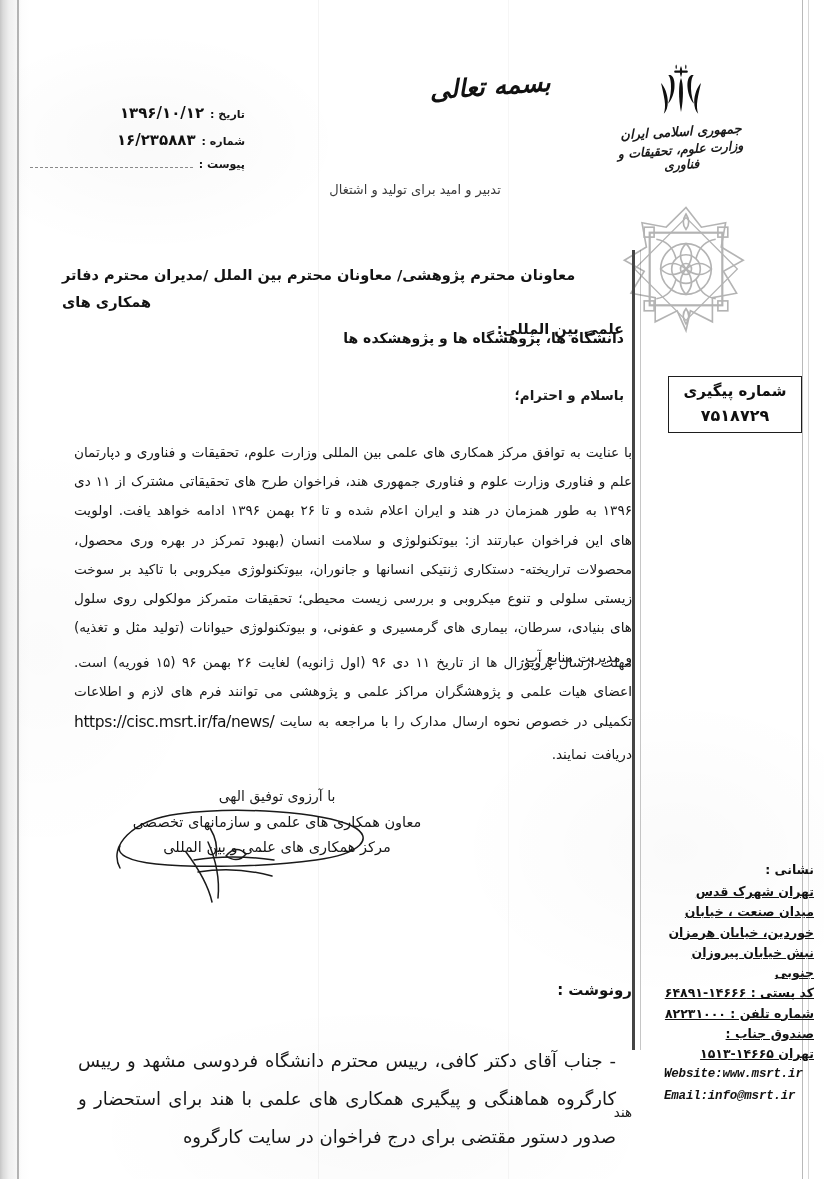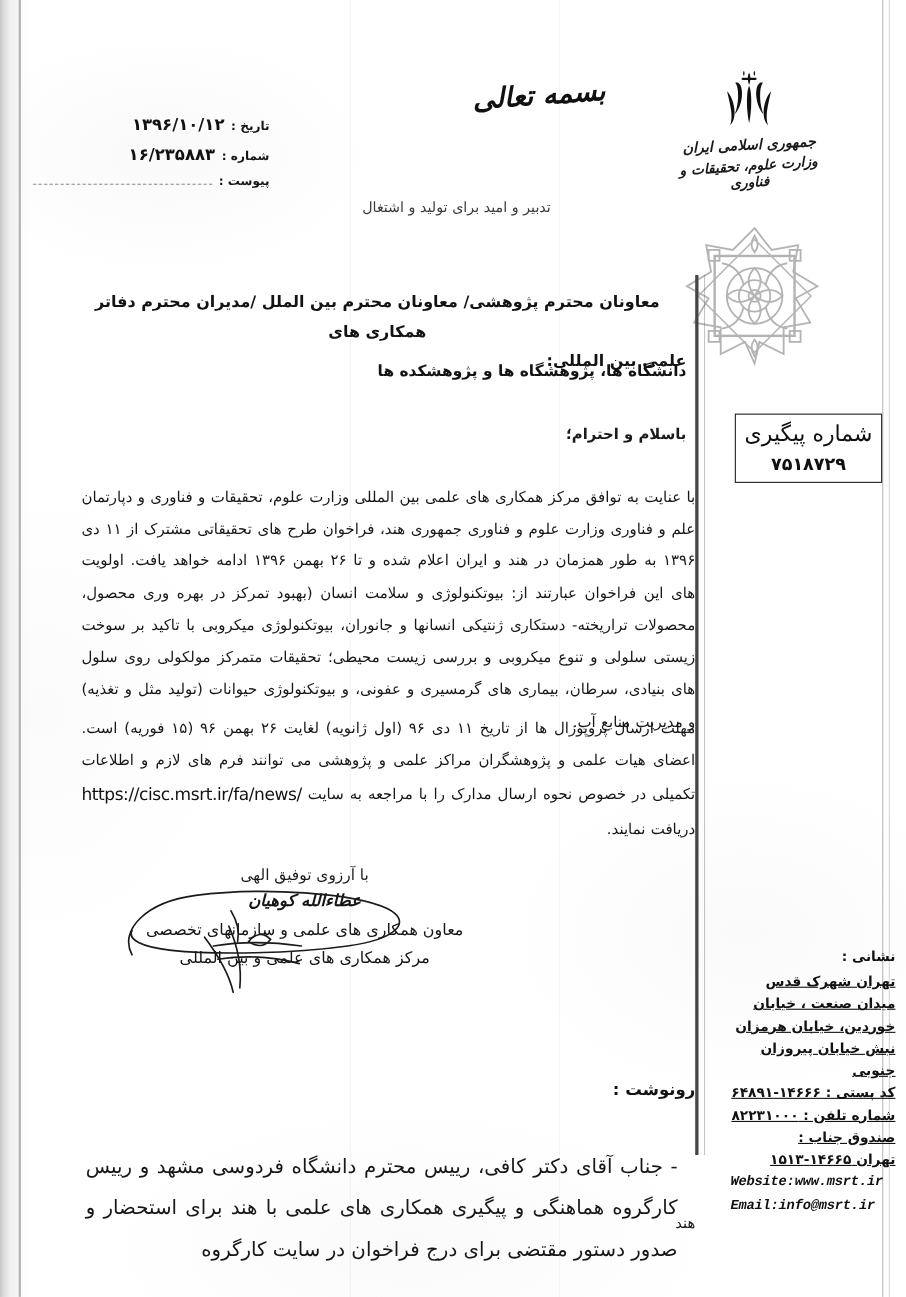--- a/index.html
+++ b/index.html
@@ -78,36 +78,36 @@
 
   
   #slogan{position:absolute;left:300px;top:182px;width:230px;text-align:center;
     font-size:13px;color:#3a3a3a;font-weight:500;}
 
   
   #ornament{position:absolute;right:72px;top:203px;width:132px;height:132px;opacity:.42;}
 
   
   #addressee{position:absolute;right:200px;left:62px;top:262px;}
-  .addr-line{font-size:14.5px;font-weight:bold;color:#131313;line-height:1.85;text-align:center;}
+  .addr-line{font-size:14.5px;font-weight:bold;color:#131313;line-height:1.85;text-align:left;}
   .addr-line.l2{text-align:right;padding-right:0;}
   #addressee-sub{position:absolute;right:200px;left:62px;top:330px;}
   .addr-sub{font-size:14px;font-weight:bold;color:#131313;text-align:right;}
 
   
   #greeting{position:absolute;left:62px;right:200px;top:387px;text-align:right;
     font-size:13.5px;color:#1b1b1b;font-weight:600;}
 
   
   #tracking{
     position:absolute;left:668px;top:376px;width:120px;
     border:1.6px solid #1e1e1e;background:rgba(255,255,255,.9);
     padding:5px 6px 7px 6px;text-align:center;
   }
-  #tracking .t-label{font-size:20px;font-weight:normal;color:#101010;line-height:1.25;letter-spacing:0;}
+  #tracking .t-label{font-size:15px;font-weight:bold;color:#101010;line-height:1.25;letter-spacing:0;}
   #tracking .t-value{font-size:16px;font-weight:bold;color:#101010;letter-spacing:2px;margin-top:5px;}
 
   
   .body-col{position:absolute;left:62px;width:570px;}
   p.body{
     font-size:13.6px;line-height:2.15;color:#171717;
     text-align:justify;text-align-last:right;
     margin:0 0 20px 12px;
     word-spacing:.5px;
   }
@@ -240,21 +240,20 @@
 
   <div class="body-col" style="top:648px;">
     <p class="body p2"><span>مهلت ارسال پروپوزال ها از تاریخ ۱۱ دی ۹۶ (اول ژانویه) لغایت ۲۶ بهمن ۹۶ (۱۵ فوریه) است. اعضای هیات علمی و پژوهشگران مراکز علمی و پژوهشی می توانند فرم های لازم و اطلاعات تکمیلی در خصوص نحوه ارسال مدارک را با مراجعه به سایت</span>
       <span class="url">https://cisc.msrt.ir/fa/news/</span>
       <span>دریافت نمایند.</span>
     </p>
   </div>
 
   <div id="signature">
     <div class="sig-wish">با آرزوی توفیق الهی</div>
-    <div class="sig-name">عطاءالله کوهیان</div>
     <div class="sig-title">معاون همکاری های علمی و سازمانهای تخصصی</div>
     <div class="sig-title">مرکز همکاری های علمی و بین المللی</div>
     <svg id="sig-scribble" viewBox="0 0 330 120">
       <g fill="none" stroke="#1a1a1a" stroke-width="1.5" stroke-linecap="round">
         <path d="M30 70 C18 48 42 22 88 16 C150 8 232 14 262 28 C286 40 270 56 226 62
                  C176 69 104 70 66 66 C38 63 26 56 30 48"></path>
         <path d="M96 54 C108 70 118 86 122 104"></path>
         <path d="M118 44 C126 62 130 80 128 100"></path>
         <path d="M104 62 C128 58 156 58 184 62"></path>
         <path d="M108 74 C134 70 160 72 182 78"></path>

